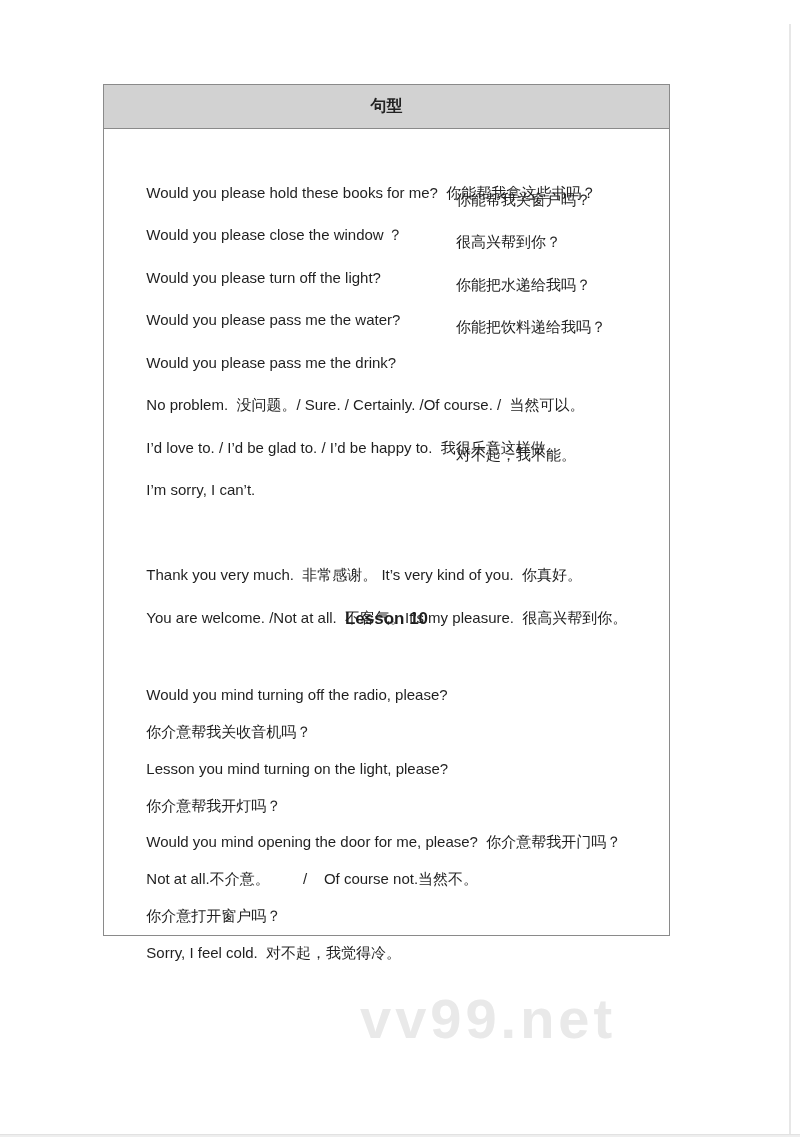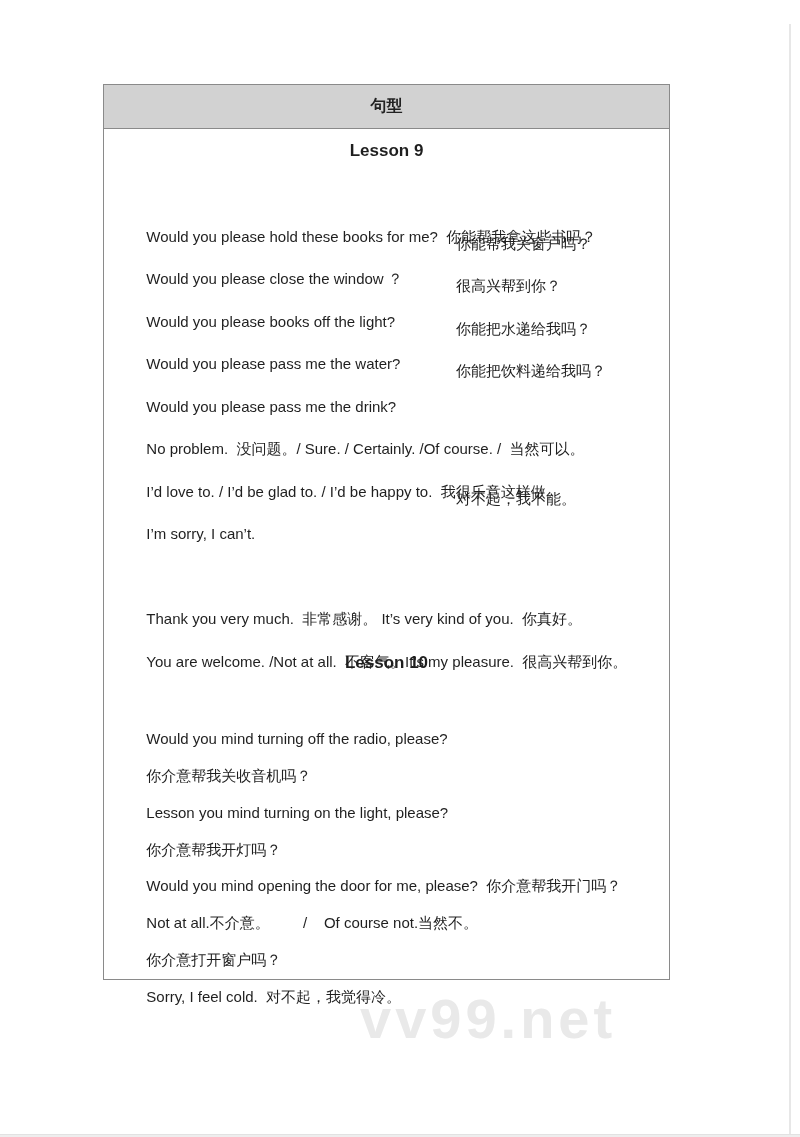--- a/index.html
+++ b/index.html
@@ -109,33 +109,32 @@
 <body>
 
 <div class="viewport">
 
   <div class="table">
     <div class="thead">
       <span>句型</span>
     </div>
 
     <div class="tbody sec9">
-      <div class="row title">Lesson 9</div>
 
       <div class="row flow">
         <span>Would you please hold these books for me?  你能帮我拿这些书吗？</span>
       </div>
 
       <div class="row cols">
         <span class="en">Would you please close the window ？</span>
         <span class="zh">你能帮我关窗户吗？</span>
       </div>
 
       <div class="row cols">
-        <span class="en">Would you please books off the light?</span>
+        <span class="en">Would you please turn off the light?</span>
         <span class="zh">很高兴帮到你？</span>
       </div>
 
       <div class="row cols">
         <span class="en">Would you please pass me the water?</span>
         <span class="zh">你能把水递给我吗？</span>
       </div>
 
       <div class="row cols">
         <span class="en">Would you please pass me the drink?</span>

